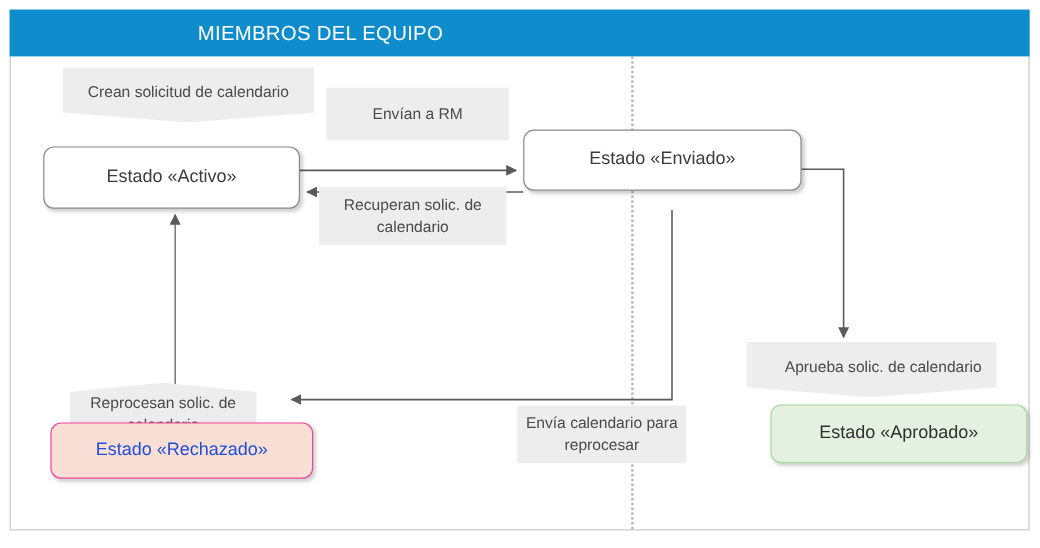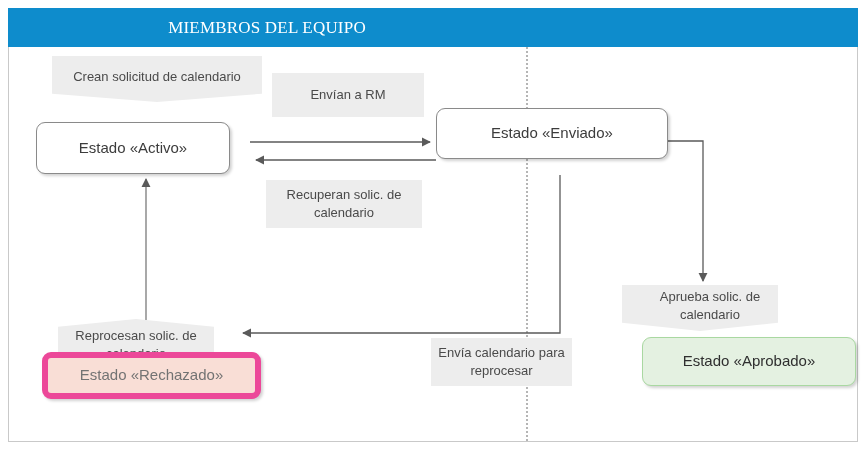--- a/index.html
+++ b/index.html
@@ -30,21 +30,20 @@
 
   
   #header-band {
     position: absolute;
     left: 8px;
     top: 8px;
     width: 850px;
     height: 39px;
     background: #0e8ccc;
     box-sizing: border-box;
-    font-family: Liberation Serif, serif;
   }
   .header-cell {
     position: absolute;
     top: 0;
     height: 39px;
     display: flex;
     align-items: center;
     justify-content: center;
     color: #ffffff;
     font-size: 17px;
@@ -78,30 +77,30 @@
     box-shadow: 2px 2px 3px rgba(0,0,0,0.18);
     z-index: 5;
   }
   .state-neutral {
     background: #ffffff;
     border: 1px solid #8a8a8a;
     color: #3c3c3c;
   }
   .state-rejected {
     background: #f9ded6;
-    border: 6px solid #ec4899;
-    color: #737373;
+    border: 1px solid #ec4899;
+    color: #1d4ed8;
   }
   .state-approved {
     background: #e4f1e1;
     border: 1px solid #a9d8a1;
     color: #2f2f2f;
   }
 
-  #box-activo   { left: 36px;  top: 122px; width: 194px; height: 52px; }
+  #box-activo   { left: 36px;  top: 122px; width: 214px; height: 52px; }
   #box-enviado  { left: 436px; top: 108px; width: 232px; height: 51px; }
   #box-rechazado{ left: 42px;  top: 352px; width: 219px; height: 47px; }
   #box-aprobado { left: 642px; top: 337px; width: 214px; height: 49px; }
 
   
   .note {
     position: absolute;
     box-sizing: border-box;
     background: #ededed;
     color: #4a4a4a;
@@ -118,24 +117,24 @@
   .note-notch-bottom {
     clip-path: polygon(0% 0%, 100% 0%, 100% 82%, 50% 100%, 0% 82%);
   }
   
   .note-peak-top {
     clip-path: polygon(50% 0%, 100% 16%, 100% 100%, 0% 100%, 0% 16%);
   }
 
   #note-crean      { left: 52px;  top: 56px;  width: 210px; height: 46px;  padding-bottom: 6px; }
   #note-envian     { left: 272px; top: 73px;  width: 152px; height: 44px; }
-  #note-recuperan  { left: 266px; top: 180px; width: 156px; height: 48px; justify-content: flex-end; }
+  #note-recuperan  { left: 266px; top: 156px; width: 156px; height: 48px; justify-content: flex-end; }
   #note-reprocesan { left: 58px;  top: 319px; width: 156px; height: 48px;  padding-top: 5px; }
   #note-envia      { left: 431px; top: 338px; width: 141px; height: 48px; }
-  #note-aprueba    { left: 622px; top: 285px; width: 156px; height: 46px;  padding-bottom: 6px; padding-left: 26px; }
+  #note-aprueba    { left: 622px; top: 285px; width: 208px; height: 46px;  padding-bottom: 6px; padding-left: 26px; }
 
   
   #connectors {
     position: absolute;
     left: 0;
     top: 0;
     width: 867px;
     height: 457px;
     z-index: 3;
     pointer-events: none;

